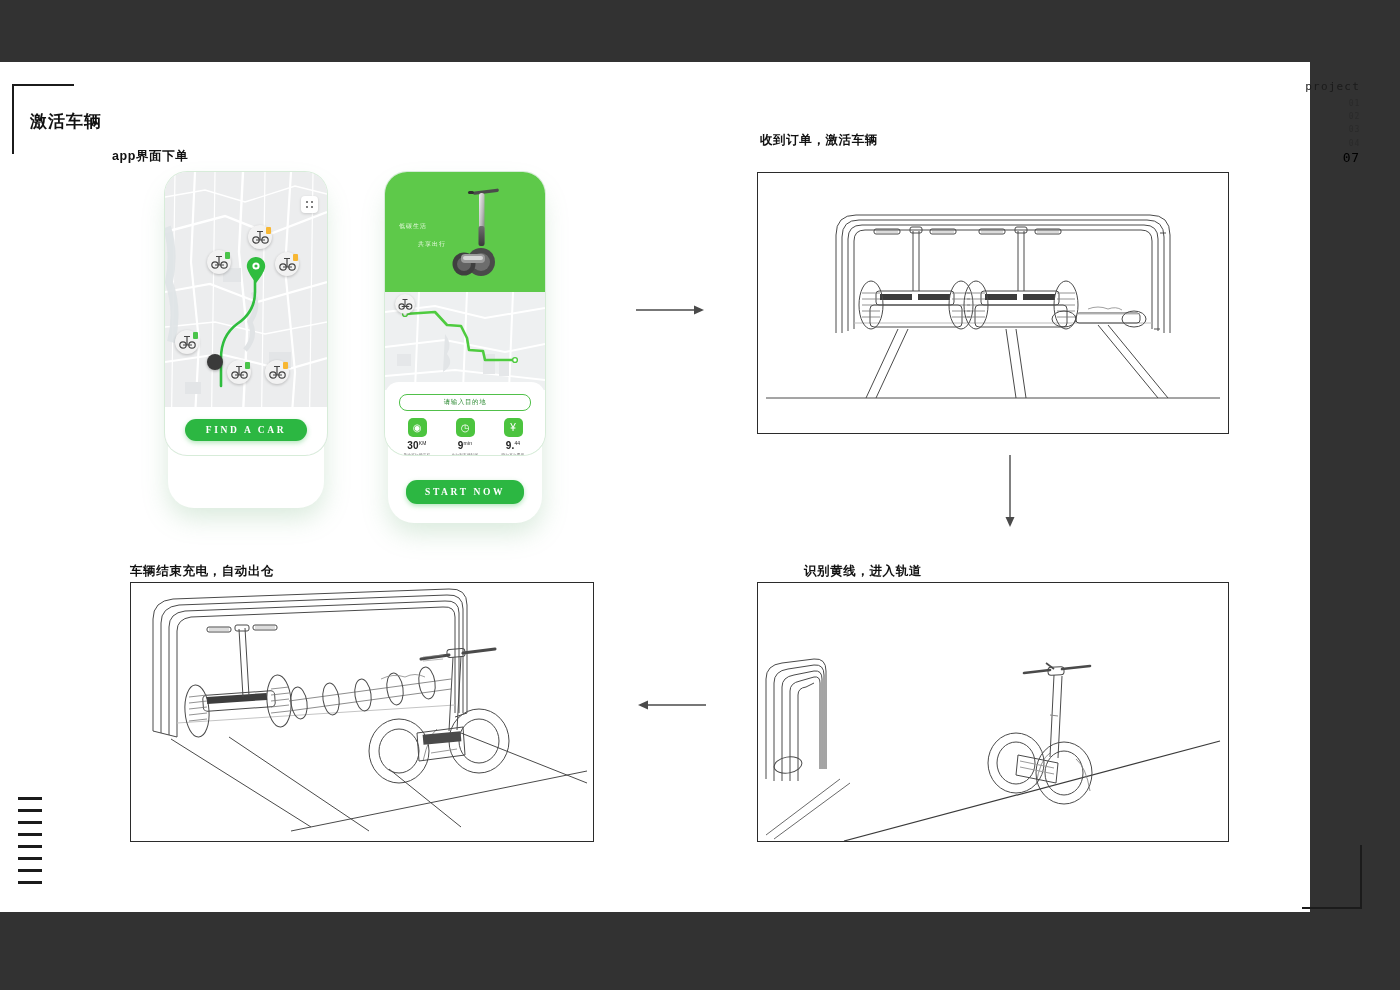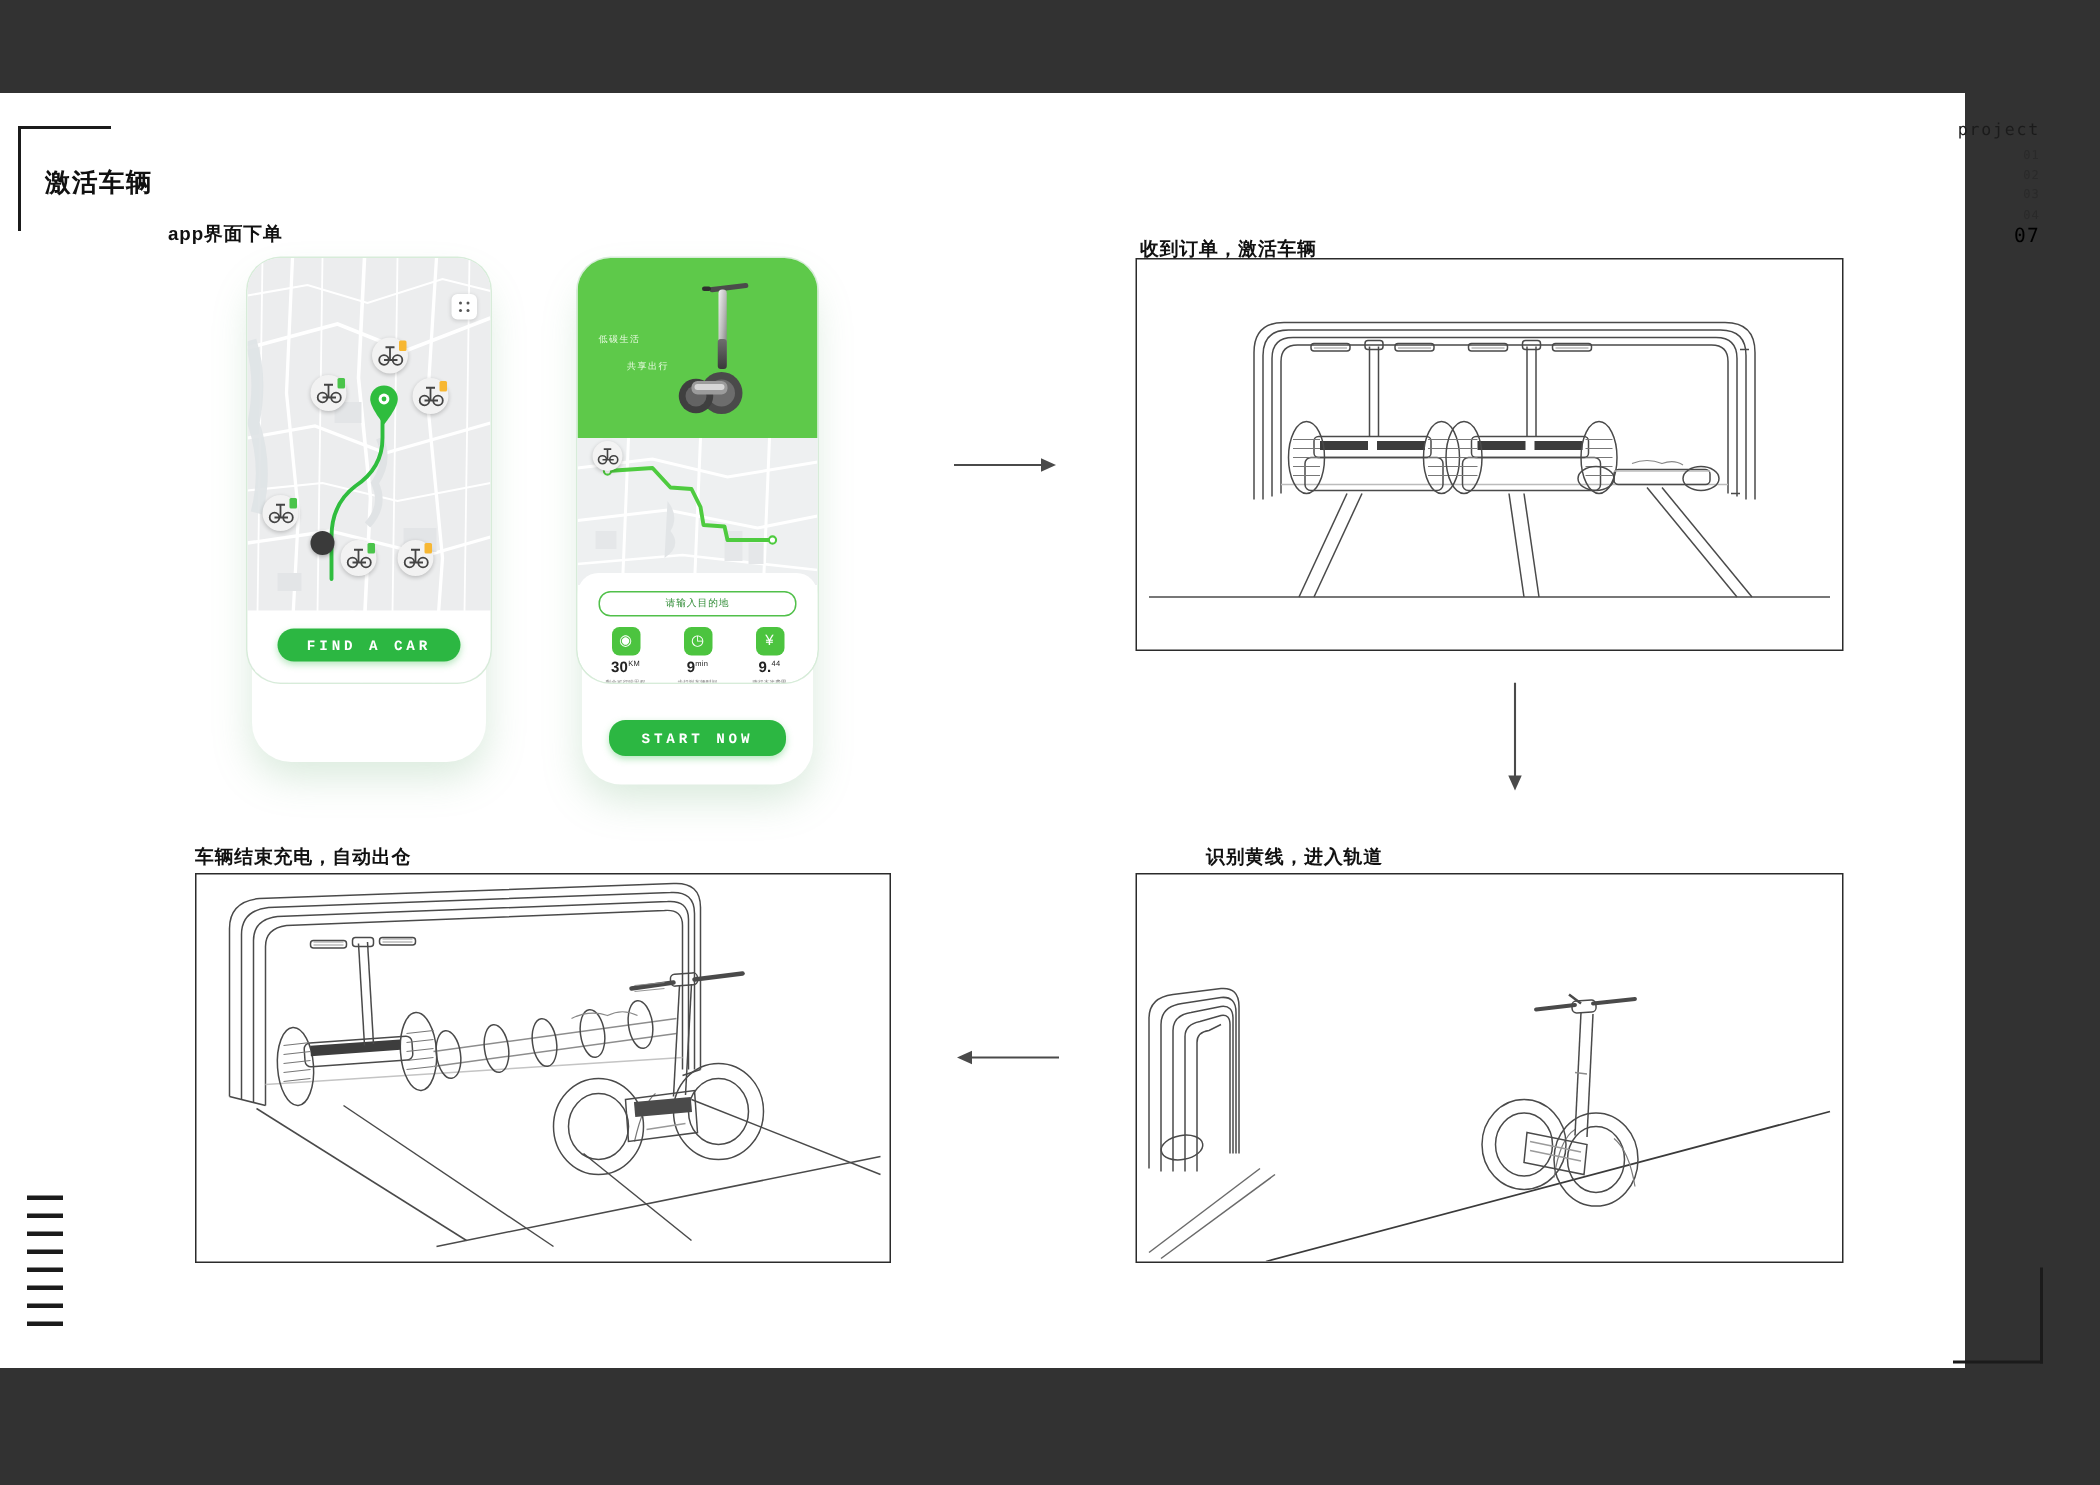--- a/index.html
+++ b/index.html
@@ -127,21 +127,21 @@
     display: flex; align-items: center; justify-content: center;
   }
   .locate-btn i { width: 5px; height: 5px; border-radius: 50%; border: 1.5px solid #555; }
 
   .cta {
     position: absolute; left: 50%; transform: translateX(-50%);
     width: 122px; height: 22px; border-radius: 11px;
     background: #2cb742;
     color: #fff; font-size: 9.5px; letter-spacing: 2.6px;
     display: flex; align-items: center; justify-content: center;
-    font-family: Liberation Mono, monospace;
+    font-family: Liberation Serif, serif;
     font-weight: 700;
     box-shadow: 0 2px 5px rgba(44,183,66,.35);
   }
   .cta-1 { bottom: 14px; }
   .cta-2 { bottom: -22px; width: 118px; height: 24px; }
 
   
   .hero {
     position: absolute; left: 0; top: 0; right: 0; height: 120px;
     background: #5ec94a;
@@ -195,21 +195,21 @@
     <i></i>
     <i></i>
     <i></i>
     <i></i>
     <i></i>
     <i></i>
     <i></i>
   </div>
 
   <div class="panel-label" style="left:112px; top:148px;">app界面下单</div>
-  <div class="panel-label" style="left:760px; top:158px;">收到订单，激活车辆</div>
+  <div class="panel-label" style="left:760px; top:132px;">收到订单，激活车辆</div>
   <div class="panel-label" style="left:130px; top:563px;">车辆结束充电，自动出仓</div>
   <div class="panel-label" style="left:760px; top:563px;margin-left:44px;">识别黄线，进入轨道</div>
 
   <div class="phone-shadow" style="left:168px; top:178px; width:156px; height:330px;"></div>
   <div class="phone phone-1">
     <div class="map-bg">
       <svg viewBox="0 0 162 283" preserveAspectRatio="none">
         <rect width="162" height="283" fill="#ecedee"></rect>
         <path d="M0 60 L60 44 L105 62 L162 40" stroke="#fff" stroke-width="2.4" fill="none"></path>
         <path d="M0 120 L45 112 L92 130 L162 110" stroke="#fff" stroke-width="2.2" fill="none"></path>

